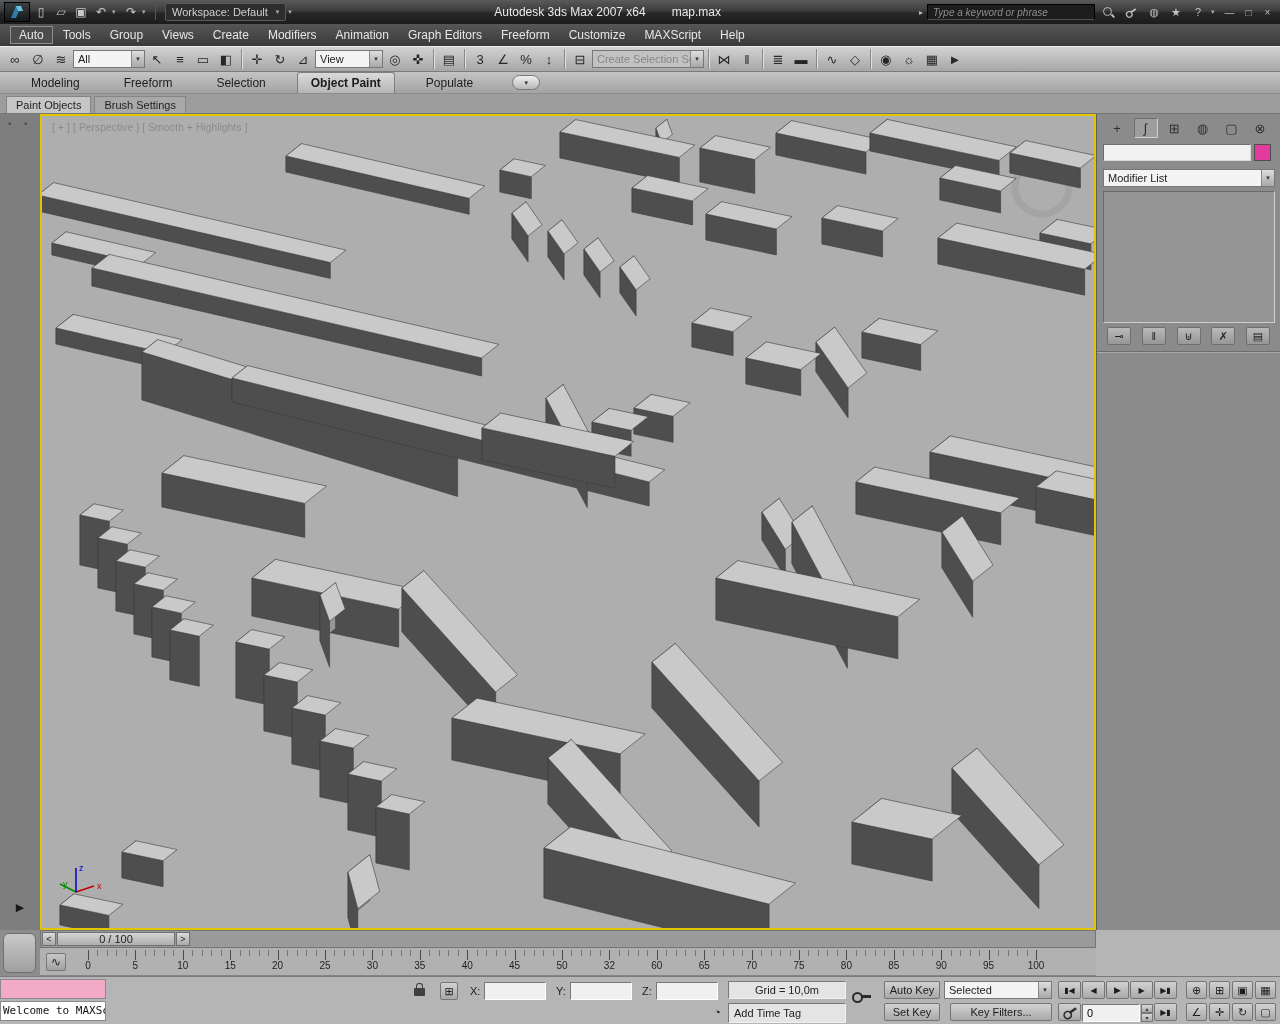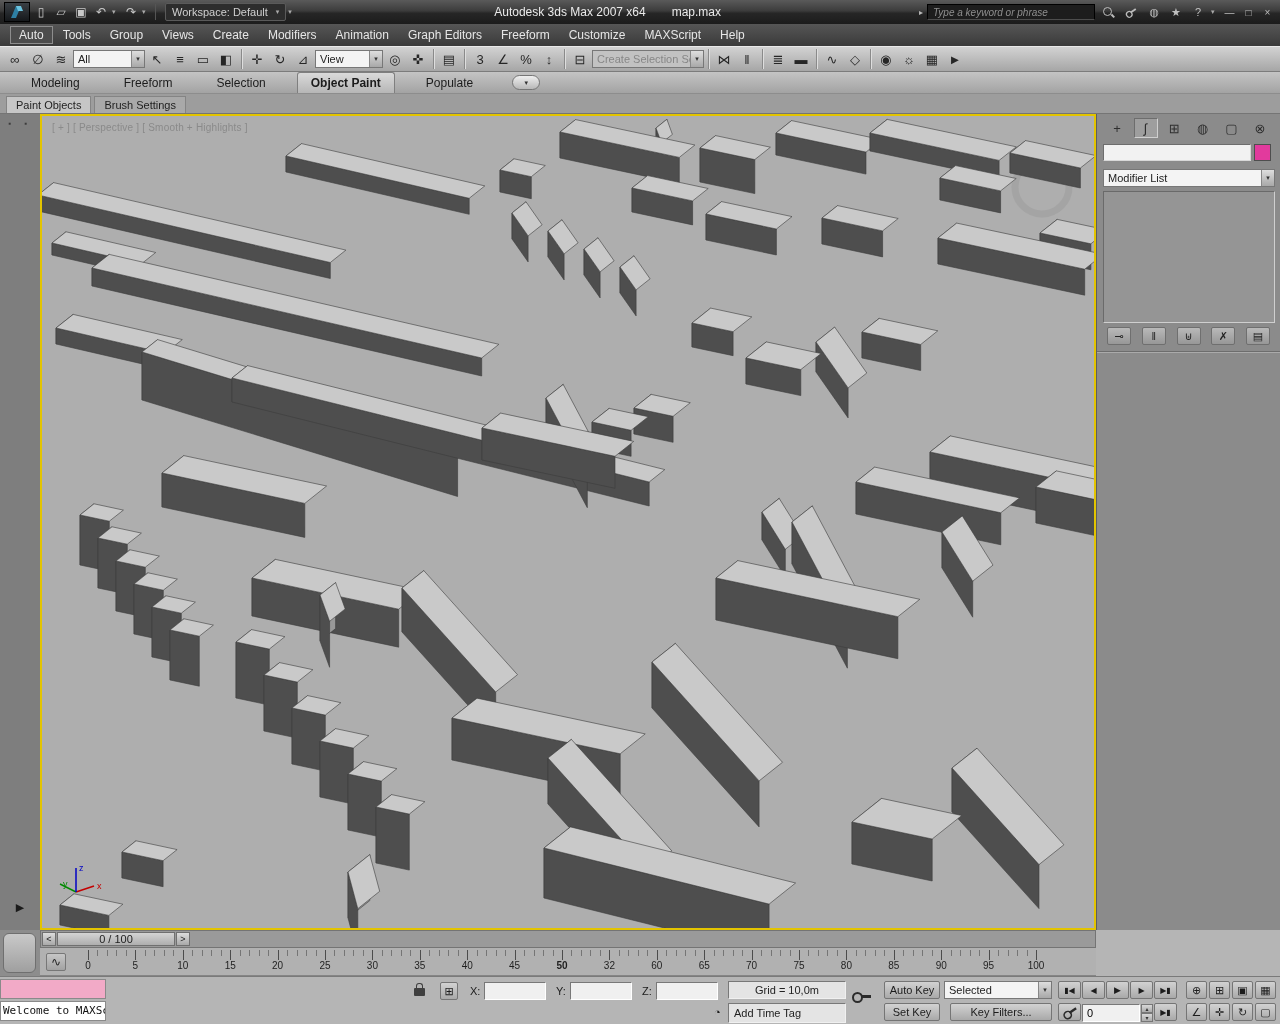--- a/index.html
+++ b/index.html
@@ -543,21 +543,21 @@
         <div class="ticklabel" style="left: 222px;">25</div>
         <div class="majortick" style="left: 284.4px;"></div>
         <div class="ticklabel" style="left: 269.4px;">30</div>
         <div class="majortick" style="left: 331.8px;"></div>
         <div class="ticklabel" style="left: 316.8px;">35</div>
         <div class="majortick" style="left: 379.2px;"></div>
         <div class="ticklabel" style="left: 364.2px;">40</div>
         <div class="majortick" style="left: 426.6px;"></div>
         <div class="ticklabel" style="left: 411.6px;">45</div>
         <div class="majortick" style="left: 474px;"></div>
-        <div class="ticklabel" style="left: 459px; font-weight: bold;">50</div>
+        <div class="ticklabel" style="left: 459px;">50</div>
         <div class="majortick" style="left: 521.4px;"></div>
         <div class="ticklabel" style="left: 506.4px;">32</div>
         <div class="majortick" style="left: 568.8px;"></div>
         <div class="ticklabel" style="left: 553.8px;">60</div>
         <div class="majortick" style="left: 616.2px;"></div>
         <div class="ticklabel" style="left: 601.2px;">65</div>
         <div class="majortick" style="left: 663.6px;"></div>
         <div class="ticklabel" style="left: 648.6px;">70</div>
         <div class="majortick" style="left: 711px;"></div>
         <div class="ticklabel" style="left: 696px;">75</div>

